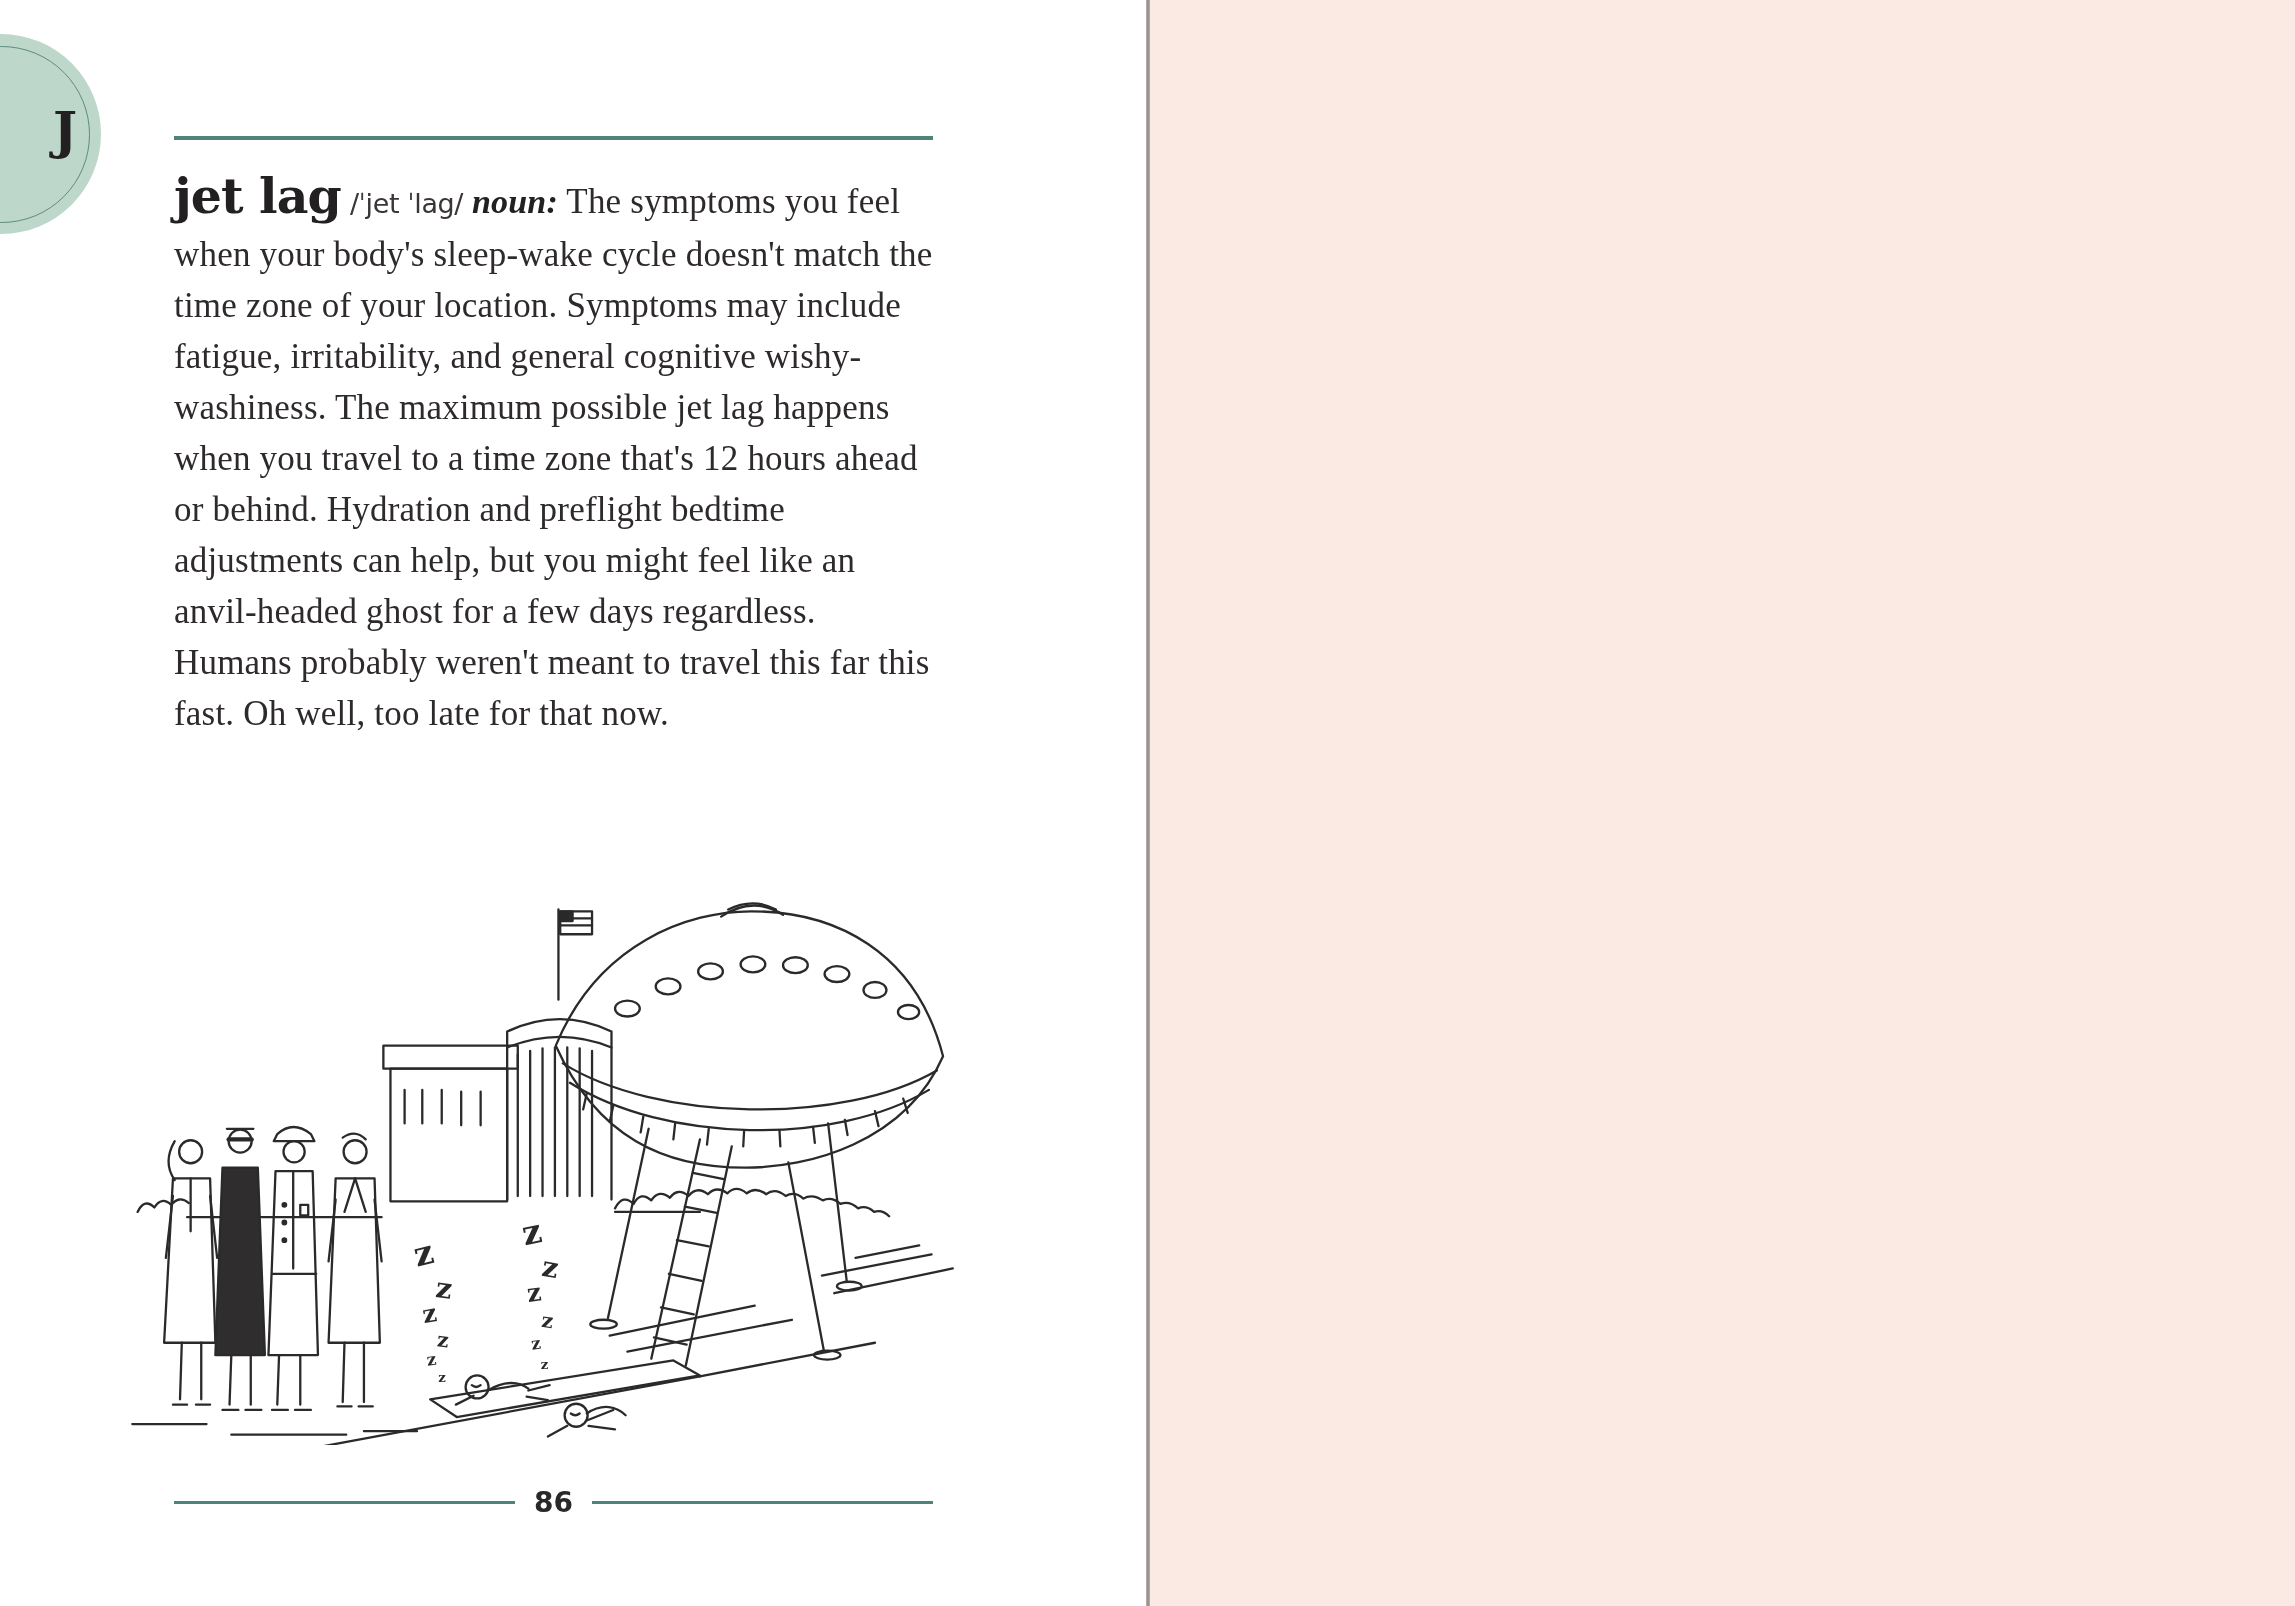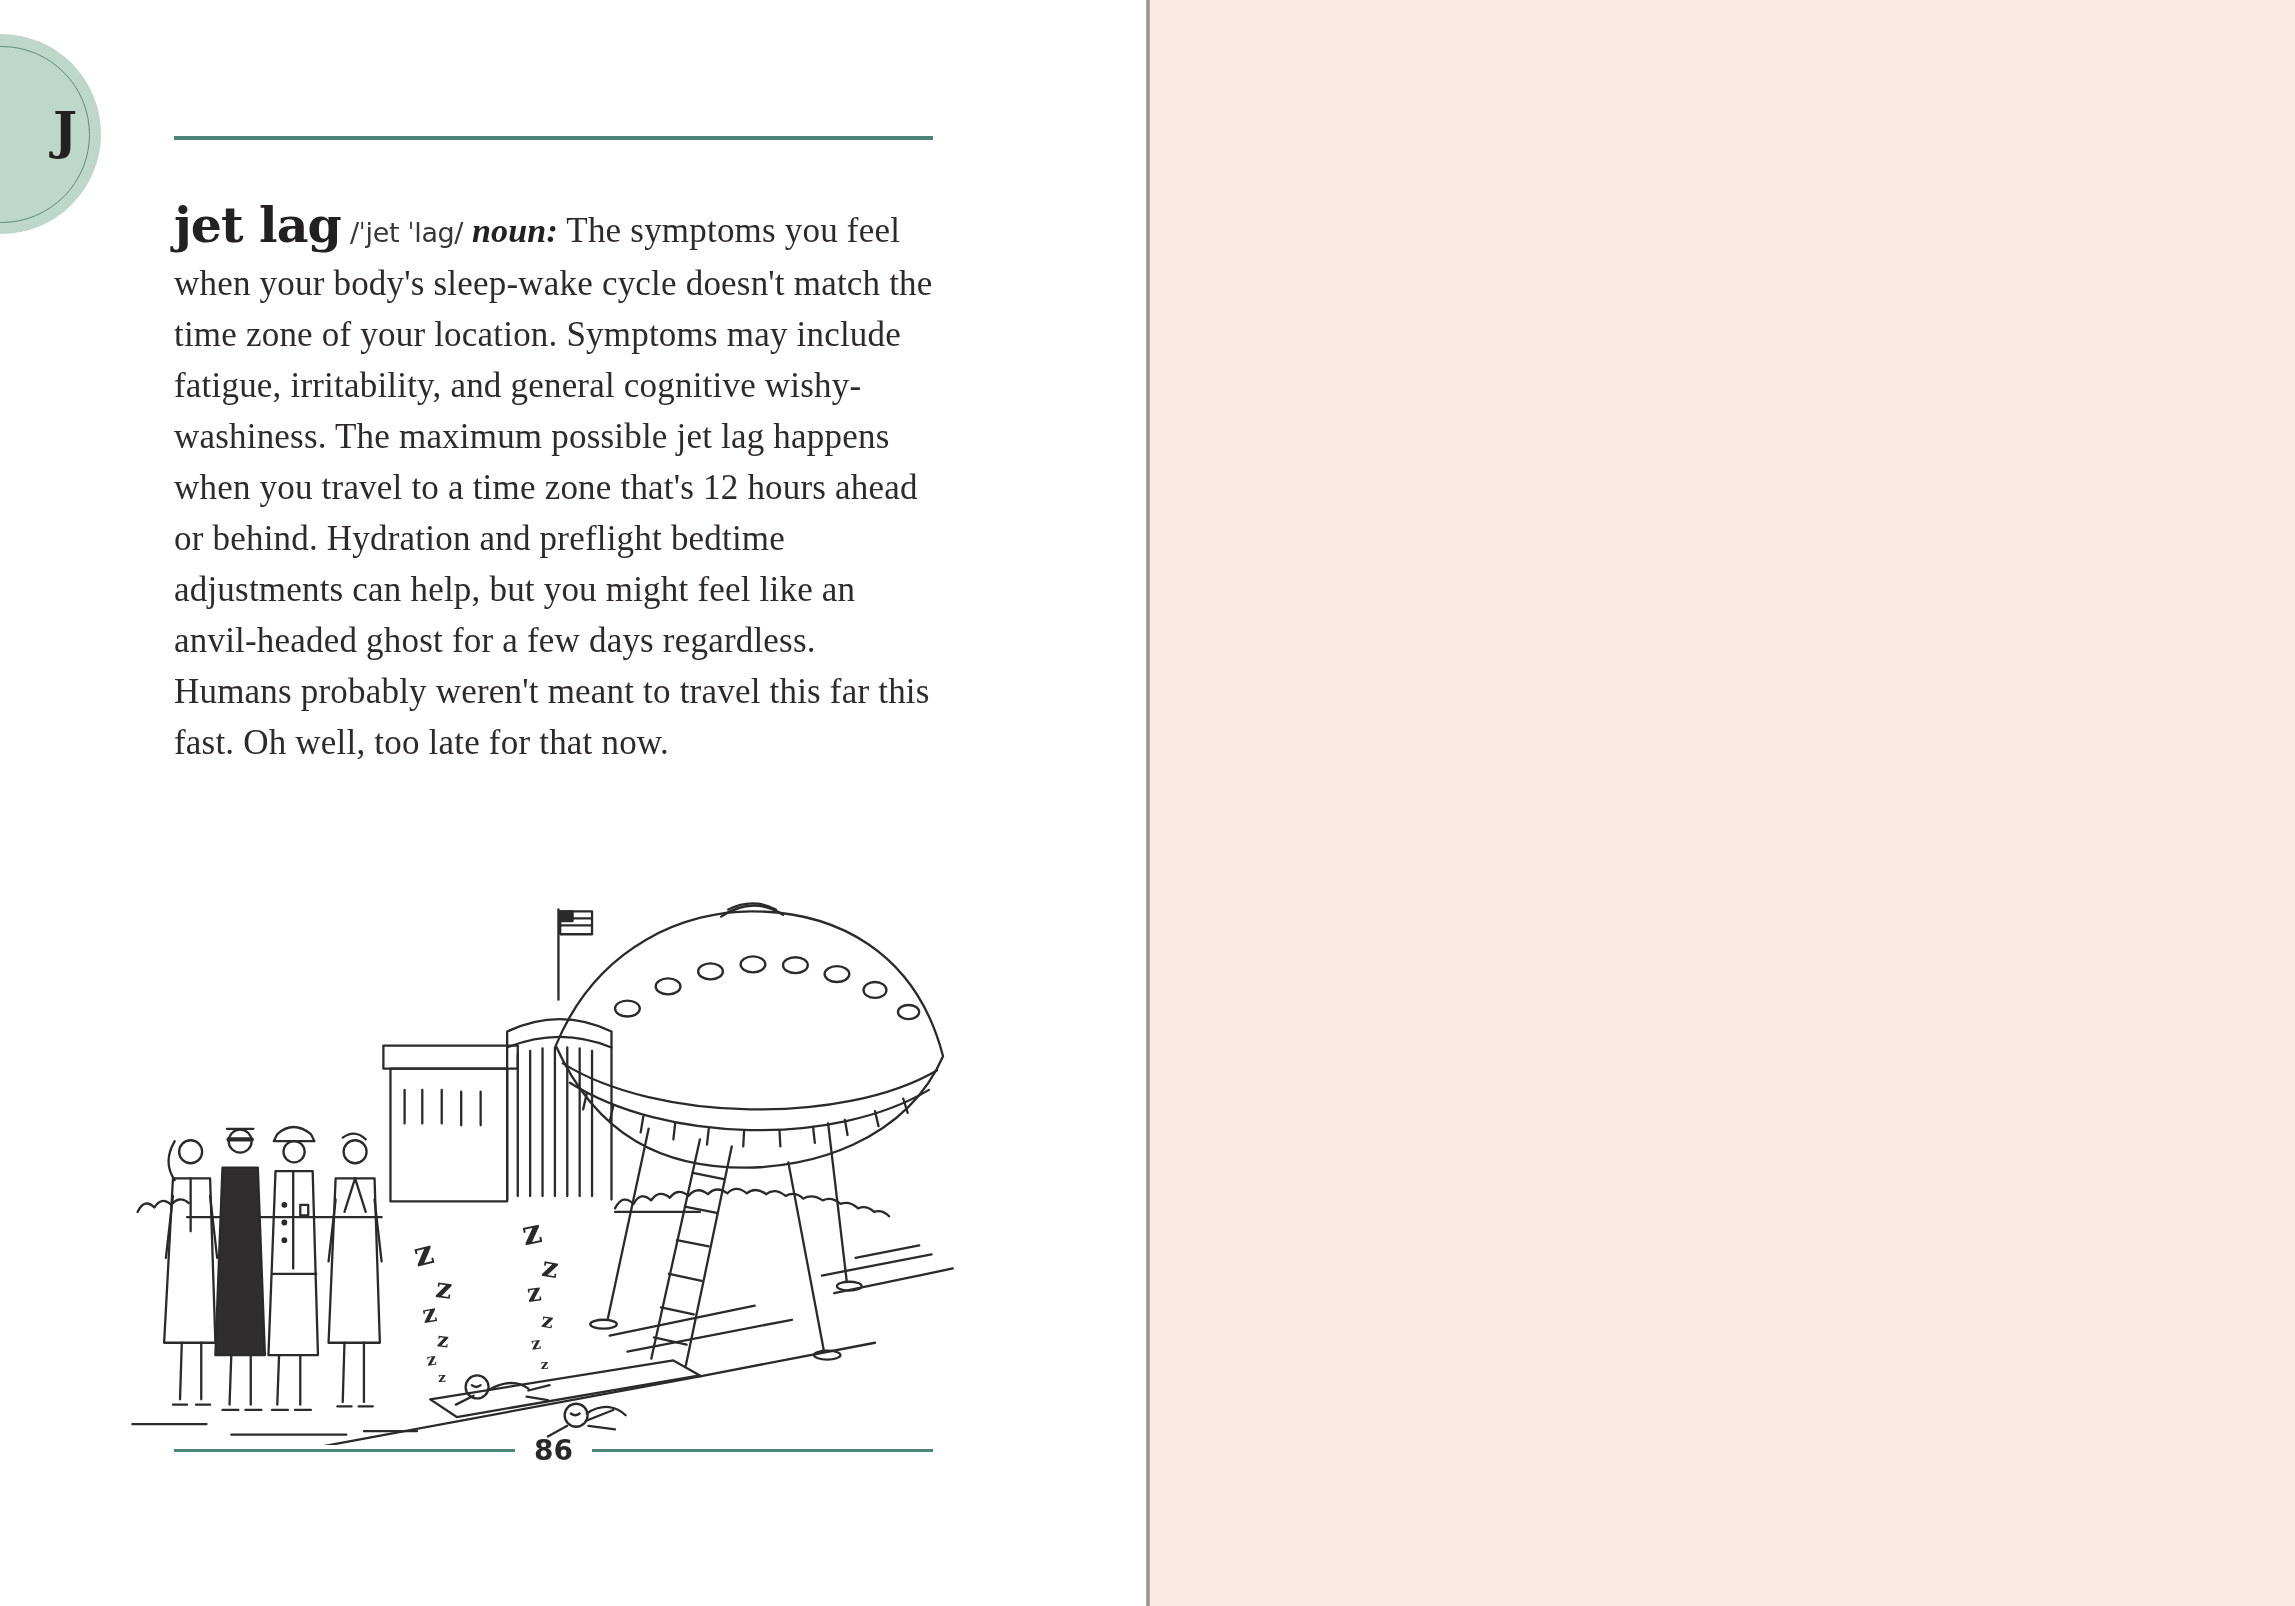--- a/index.html
+++ b/index.html
@@ -35,40 +35,40 @@
     font-size:49px;letter-spacing:-0.9px;color:#232021;}
   .pron{font-family:"DejaVu Sans", sans-serif;font-size:27px;
     letter-spacing:-0.4px;color:#3a3537;}
   .pos{font-weight:bold;font-style:italic;font-size:34px;color:#232021;}
 
   
   .footer{position:absolute;width:759px;display:flex;align-items:center;}
   .footer .frule{flex:1;height:3.5px;}
   .footer .pagenum{font-family:"DejaVu Sans", sans-serif;font-weight:bold;
     font-size:28px;color:#2b2829;padding:0 19.4px;}
-  .footer-left{left:174px;top:1434px;}
+  .footer-left{left:174px;top:1486px;}
   .footer-left .frule{background:#4e837a;}
 
   .illustration{position:absolute;left:81px;top:855px;width:893px;height:590px;}
 </style>
 </head>
 <body>
 
 <div class="book">
 
   <section class="page page-left">
 
     <div class="badge badge-j">
       <div class="ring"></div>
       <span class="tab-letter">J</span>
     </div>
 
     <div class="top-rule teal"></div>
 
-    <article class="entry" style="left:174px;top:200px;">
+    <article class="entry" style="left:174px;top:171px;">
       <p style="margin:0;">
         <span class="headword">jet lag</span> 
         <span class="pron">/ˈjet ˈlag/</span> 
         <span class="pos">noun:</span> 
         <span>The symptoms you feel when your body's sleep-wake cycle doesn't match the time zone of your location. Symptoms may include fatigue, irritability, and general cognitive wishy-washiness. The maximum possible jet lag happens when you travel to a time zone that's 12 hours ahead or behind. Hydration and preflight bedtime adjustments can help, but you might feel like an anvil-headed ghost for a few days regardless. Humans probably weren't meant to travel this far this fast. Oh well, too late for that now.</span>
       </p>
     </article>
 
     <svg class="illustration" viewBox="0 0 1010 660">
       <g stroke="#2a2a2a" stroke-width="2.6" fill="none" stroke-linecap="round" stroke-linejoin="round">

